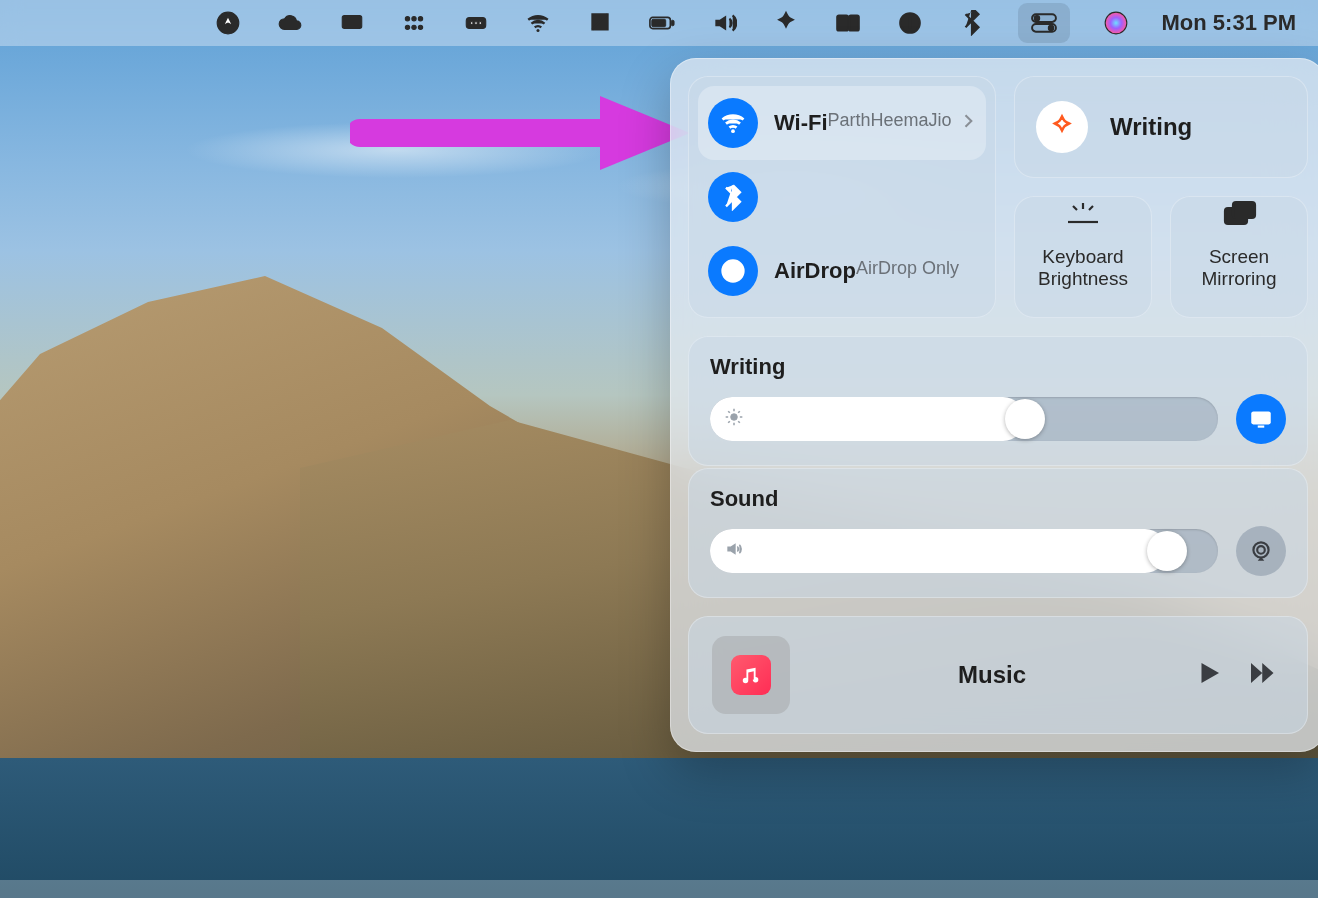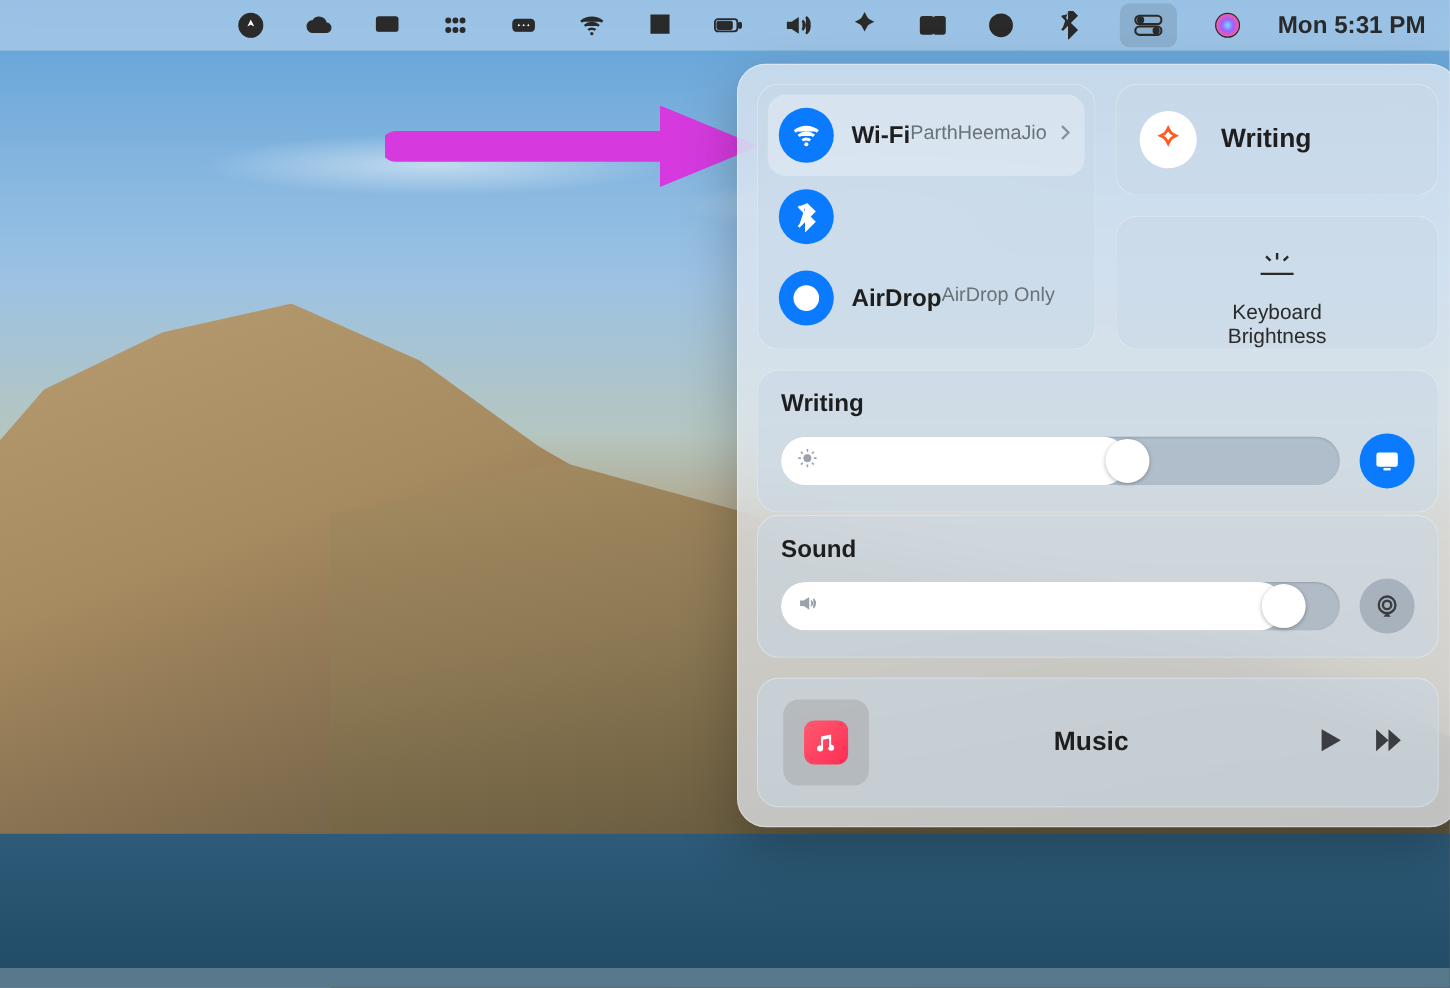--- a/index.html
+++ b/index.html
@@ -52,21 +52,21 @@
   .conn-txt{display:flex;flex-direction:row;overflow:hidden;}
   .conn-title{font-size:22px;font-weight:600;color:#1e1e1e;}
   .conn-sub{font-size:18px;color:#6b7178;white-space:nowrap;overflow:hidden;text-overflow:ellipsis;max-width:160px;}
   .chev{position:absolute;right:8px;top:50%;transform:translateY(-50%);}
   .chev svg{width:20px;height:20px;stroke:#8a8f96;fill:none;stroke-width:2.5;}
 
   .focus{flex:1;height:118px;display:flex;align-items:center;gap:22px;padding:0 22px;cursor:pointer;}
   .focus .fic{width:52px;height:52px;border-radius:50%;background:#fff;display:flex;align-items:center;justify-content:center;}
   .focus-title{font-size:24px;font-weight:700;color:#1e1e1e;}
 
-  .tile{flex:1;height:122px;display:flex;flex-direction:column;align-items:center;justify-content:flex-end;gap:10px;cursor:pointer;text-align:center;}
+  .tile{flex:1;height:122px;display:flex;flex-direction:column;align-items:center;justify-content:flex-start;gap:10px;cursor:pointer;text-align:center;}
   .tile-label{font-size:19px;font-weight:500;color:#2a2a2a;line-height:1.15;}
   .tile svg{width:36px;height:36px;fill:#2a2a2a;stroke:#2a2a2a;}
 
   .slider-card{padding:18px 22px 22px;}
   .slider-title{font-size:22px;font-weight:600;color:#1e1e1e;margin-bottom:14px;}
   .slider-row{display:flex;align-items:center;gap:18px;}
   .slider{flex:1;height:44px;background:rgba(140,155,175,.45);border-radius:22px;position:relative;box-shadow:inset 0 1px 2px rgba(0,0,0,.15);}
   .slider-fill{position:absolute;left:0;top:0;bottom:0;background:#fff;border-radius:22px;}
   .slider-knob{position:absolute;top:2px;width:40px;height:40px;background:#fff;border-radius:50%;box-shadow:0 1px 4px rgba(0,0,0,.3);}
   .slider-ic{position:absolute;left:14px;top:50%;transform:translateY(-50%);}
@@ -264,20 +264,29 @@
           <div class="card tile">
             <span>
               <svg viewBox="0 0 36 28" fill="none" stroke-width="2.2">
                   <line x1="18" y1="3" x2="18" y2="9"></line>
                   <line x1="8" y1="6" x2="12" y2="10"></line>
                   <line x1="28" y1="6" x2="24" y2="10"></line>
                   <line x1="3" y1="22" x2="33" y2="22"></line>
                 </svg>
             </span>
             <span class="tile-label">Keyboard<br>Brightness</span>
+          </div>
+          <div class="card tile">
+            <span>
+              <svg viewBox="0 0 36 28" fill="none" stroke-width="2.2">
+                  <rect x="4" y="8" width="22" height="16" rx="3"></rect>
+                  <rect x="12" y="2" width="22" height="16" rx="3"></rect>
+                </svg>
+            </span>
+            <span class="tile-label">Screen<br>Mirroring</span>
           </div>
         </div>
       </div>
     </div>
 
     <div class="card slider-card" style="margin-top:18px">
       <div class="slider-title">Writing</div>
       <div class="slider-row">
         <div class="slider">
           <div class="slider-fill" style="width: 62%;"></div>

